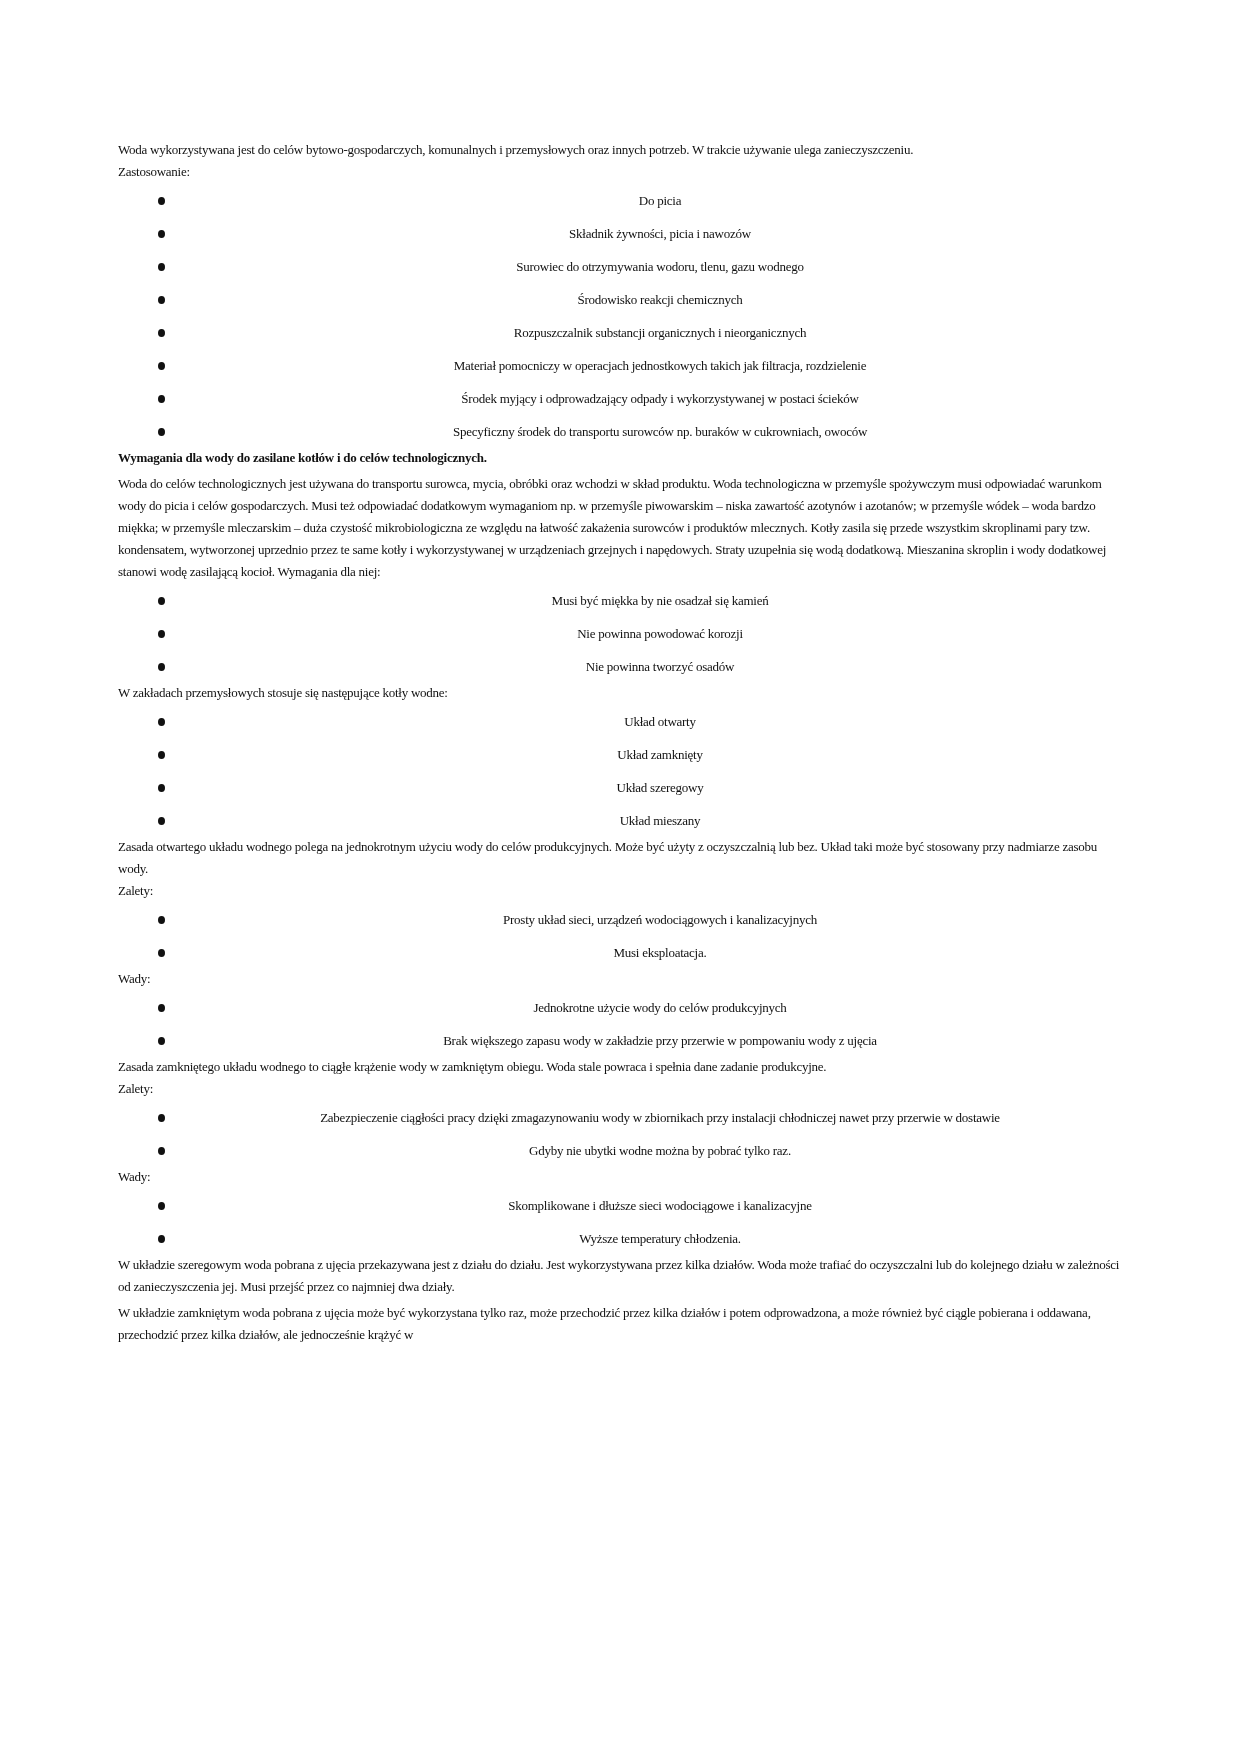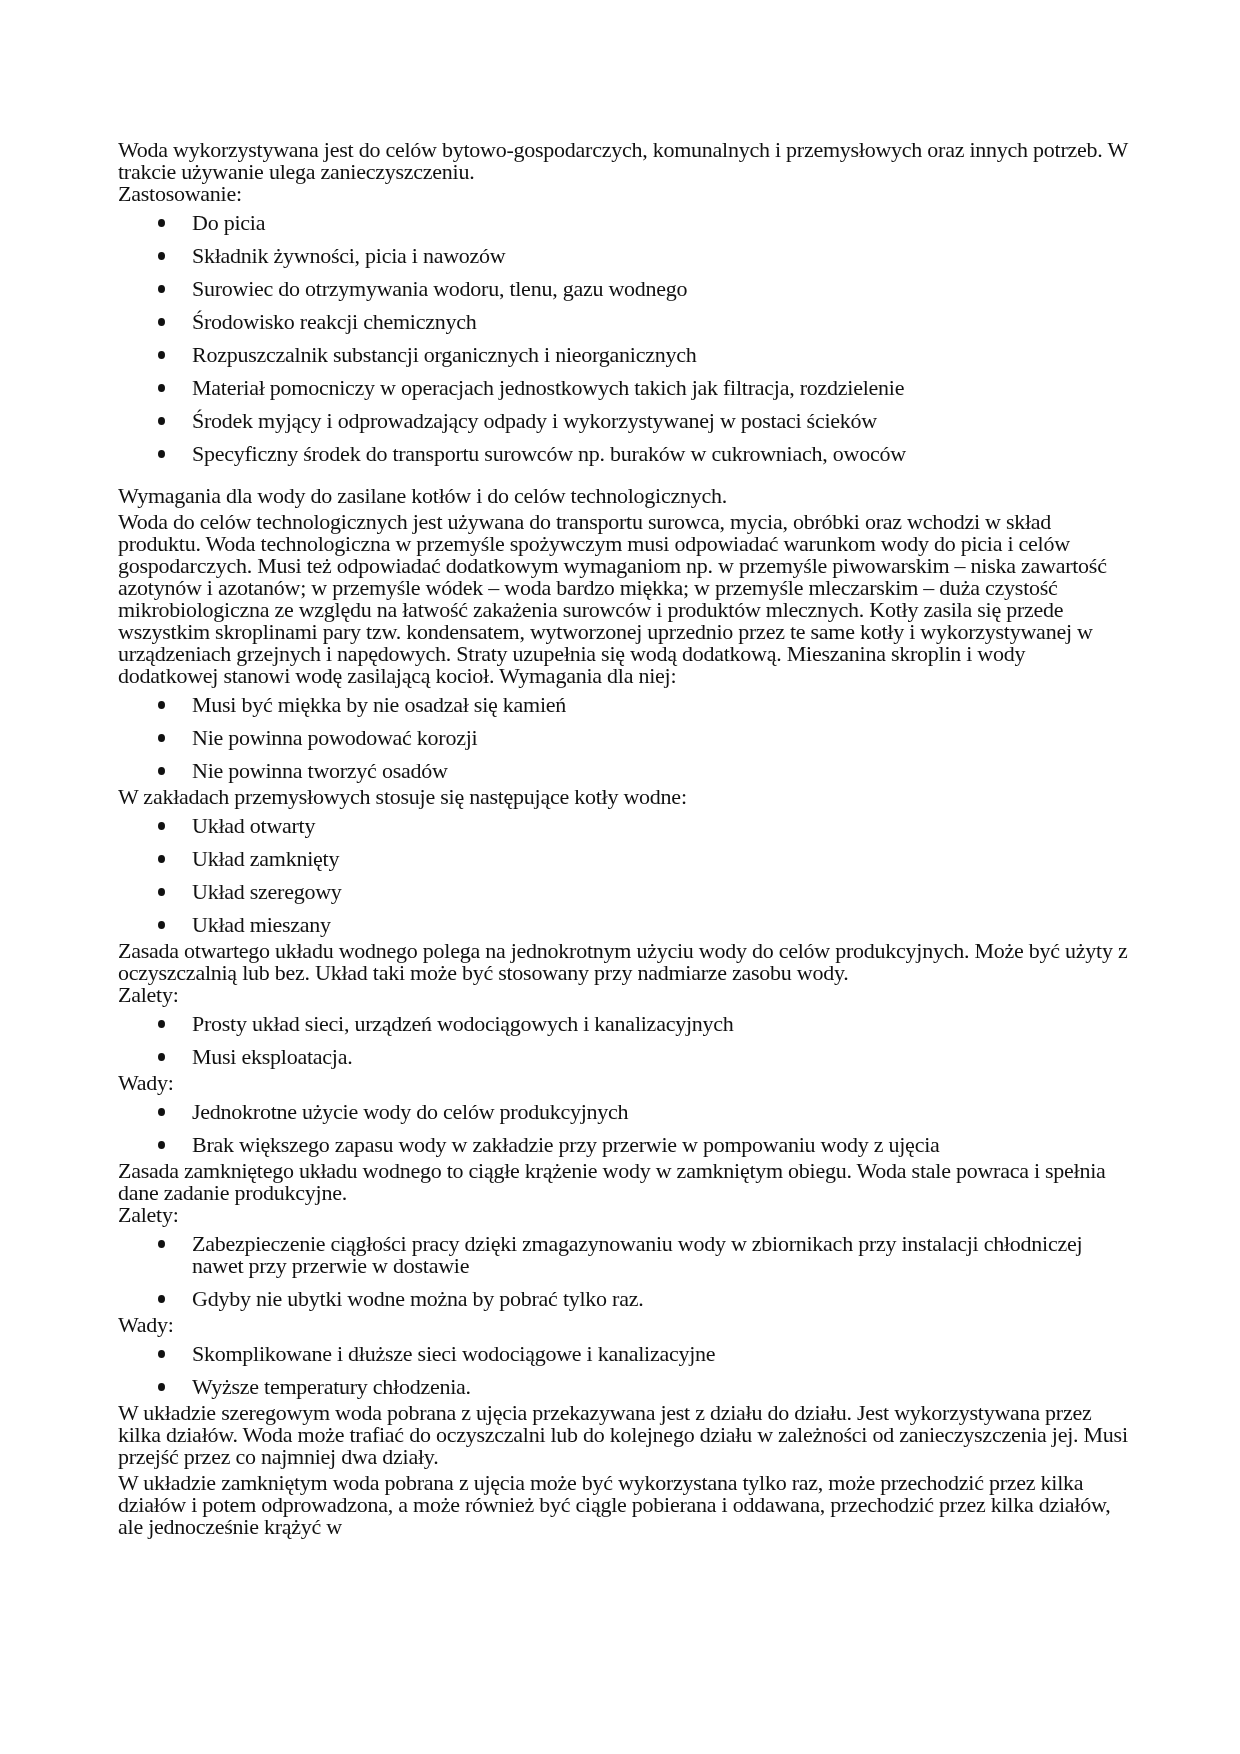--- a/index.html
+++ b/index.html
@@ -1,27 +1,27 @@
 <!DOCTYPE html>
 <html><head>
 <meta charset="utf-8">
 <style>
   html, body { margin: 0; padding: 0; background: #ffffff; }
   body { width: 1240px; height: 1754px; position: relative; overflow: hidden; }
   .page {
     position: absolute; left: 118px; top: 139px; width: 1010px;
-    font-family: "Liberation Serif", serif; font-size: 22px; color: #111;
+    font-family: "Liberation Serif", serif; font-size: 13px; color: #111;
     line-height: 22px; letter-spacing: -0.25px;
   }
   p { margin: 0; }
   .para { margin-bottom: 0; }
   .para.gap { margin-top: 4px; }
-  .heading { font-weight: normal; margin-top: 20px; margin-bottom: 4px; }
+  .heading { font-weight: bold; margin-top: 4px; margin-bottom: 4px; }
   ul { list-style: none; margin: 0; padding: 0; }
-  ul li { position: relative; padding-left: 74px; margin-top: 11px; margin-bottom: 0; }
+  ul li { position: relative; padding-left: 74px; margin-top: 11px; margin-bottom: 0; text-align: center; }
   ul li:first-child { margin-top: 7px; }
   ul li .bullet {
     position: absolute; left: 40px; top: 7px; width: 7px; height: 8px;
     background: #111; border-radius: 50%;
   }
   ul.last-gap { margin-bottom: 4px; }
 </style>
 </head>
 <body>
 

